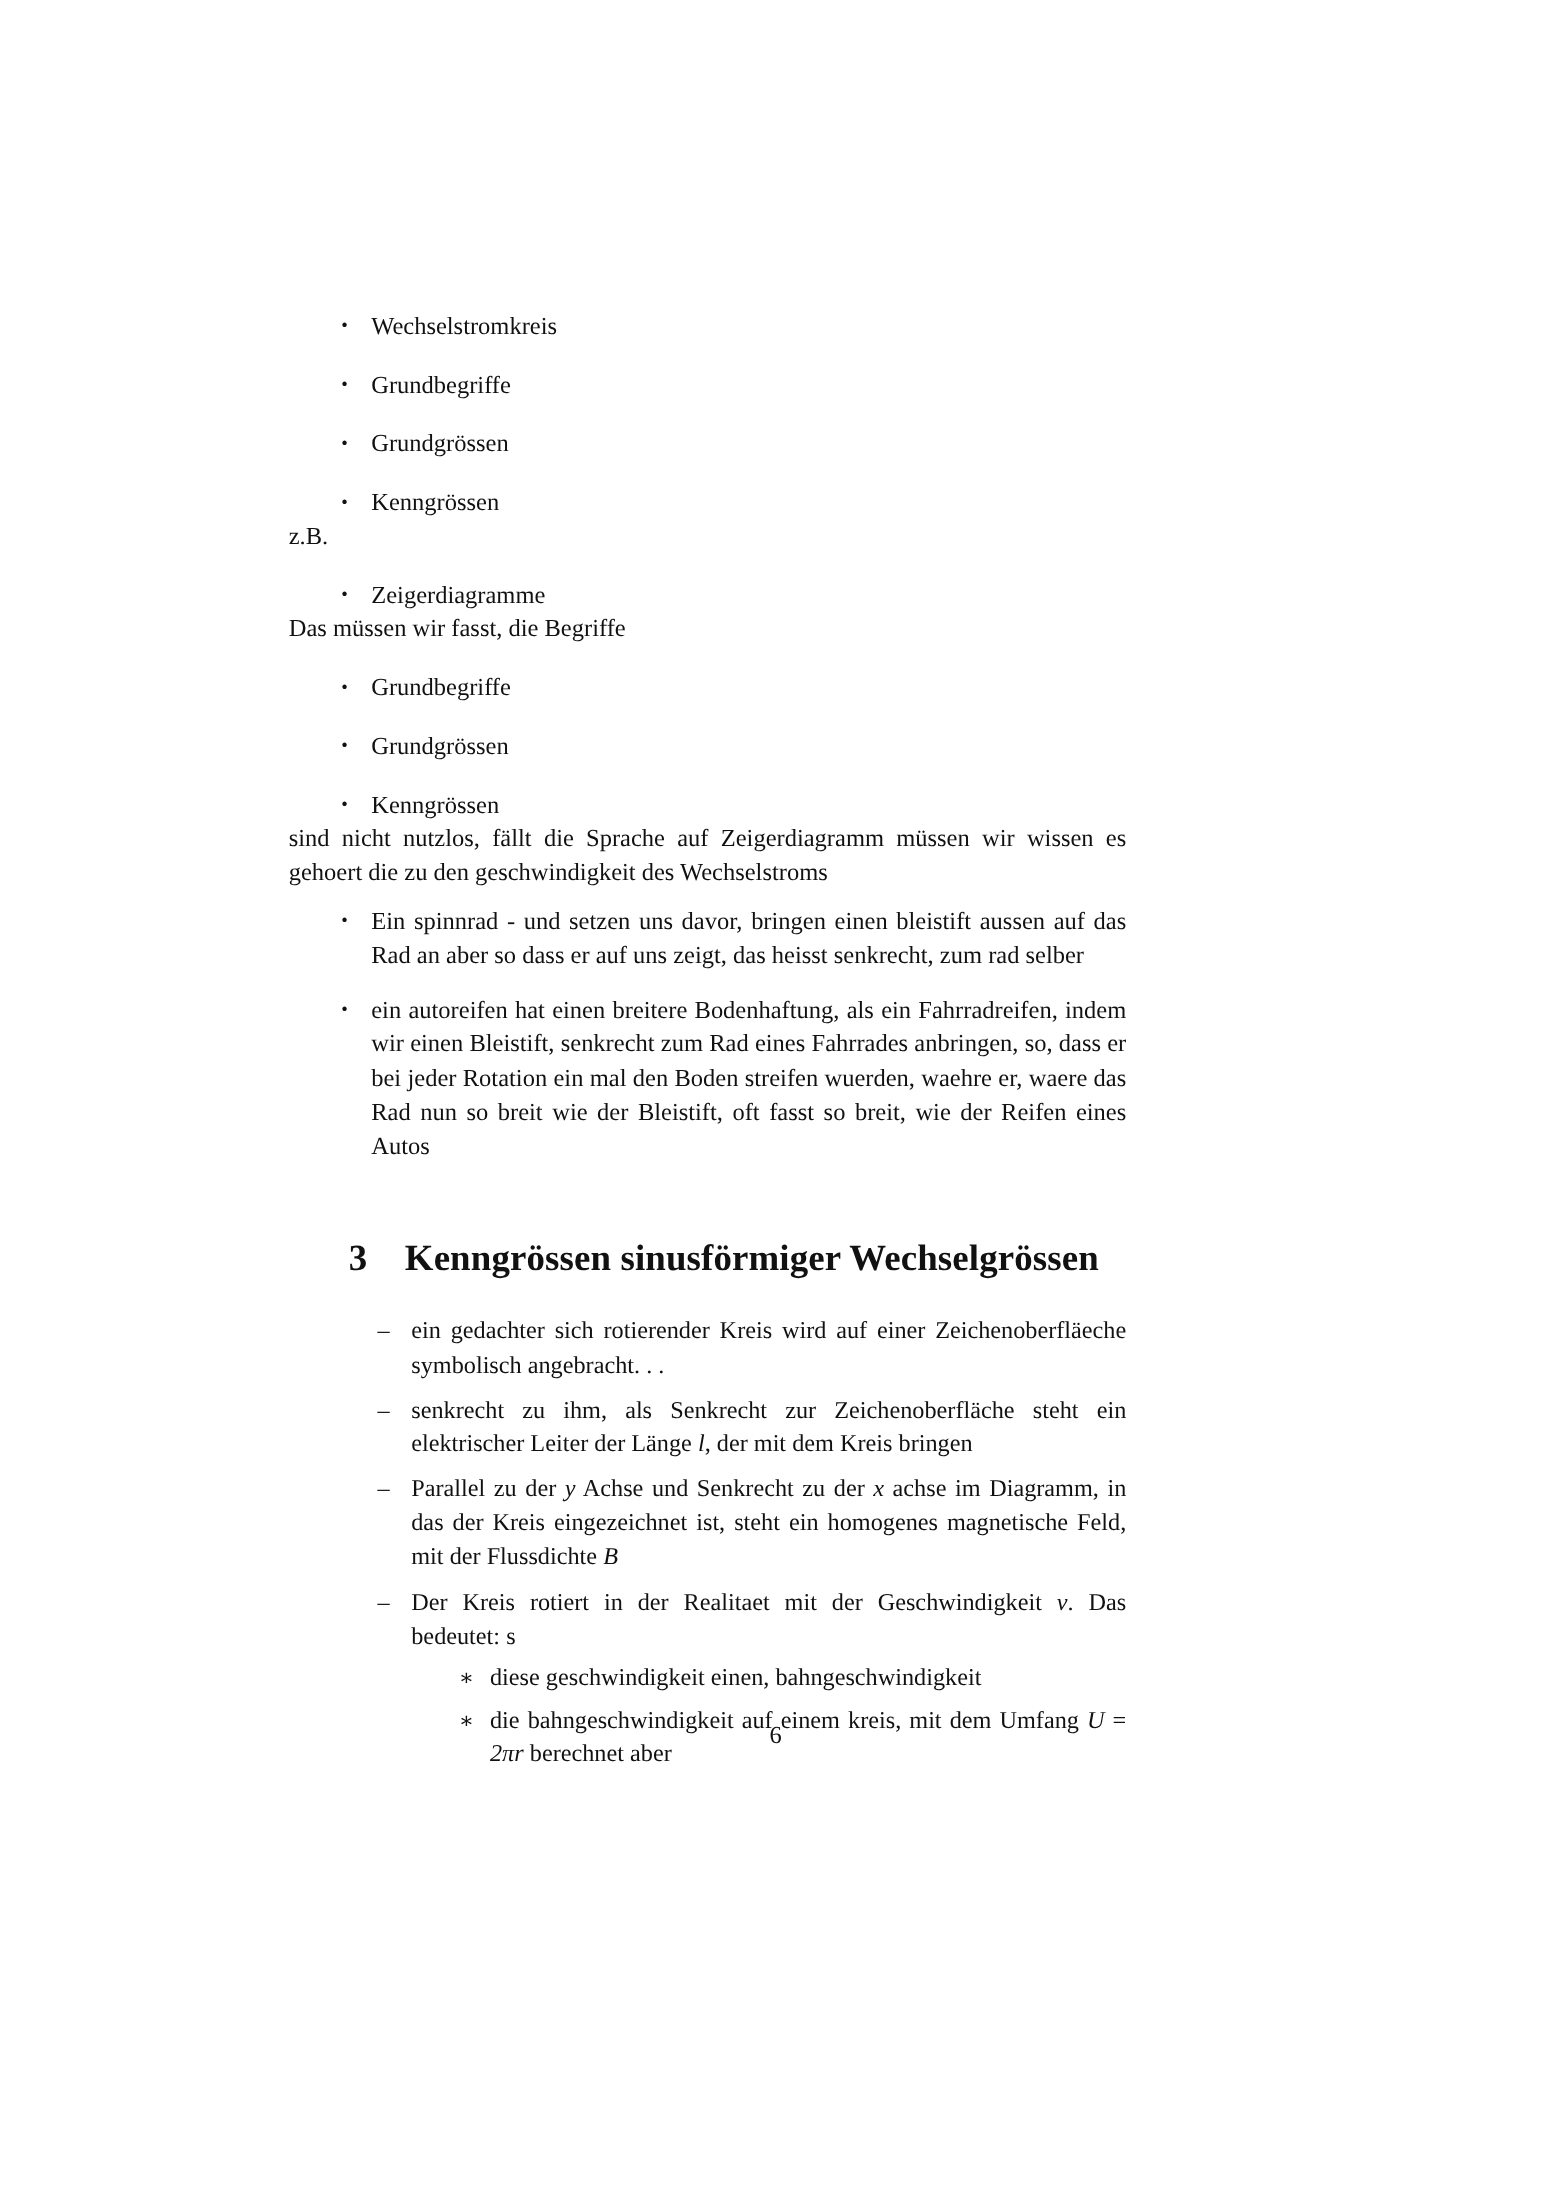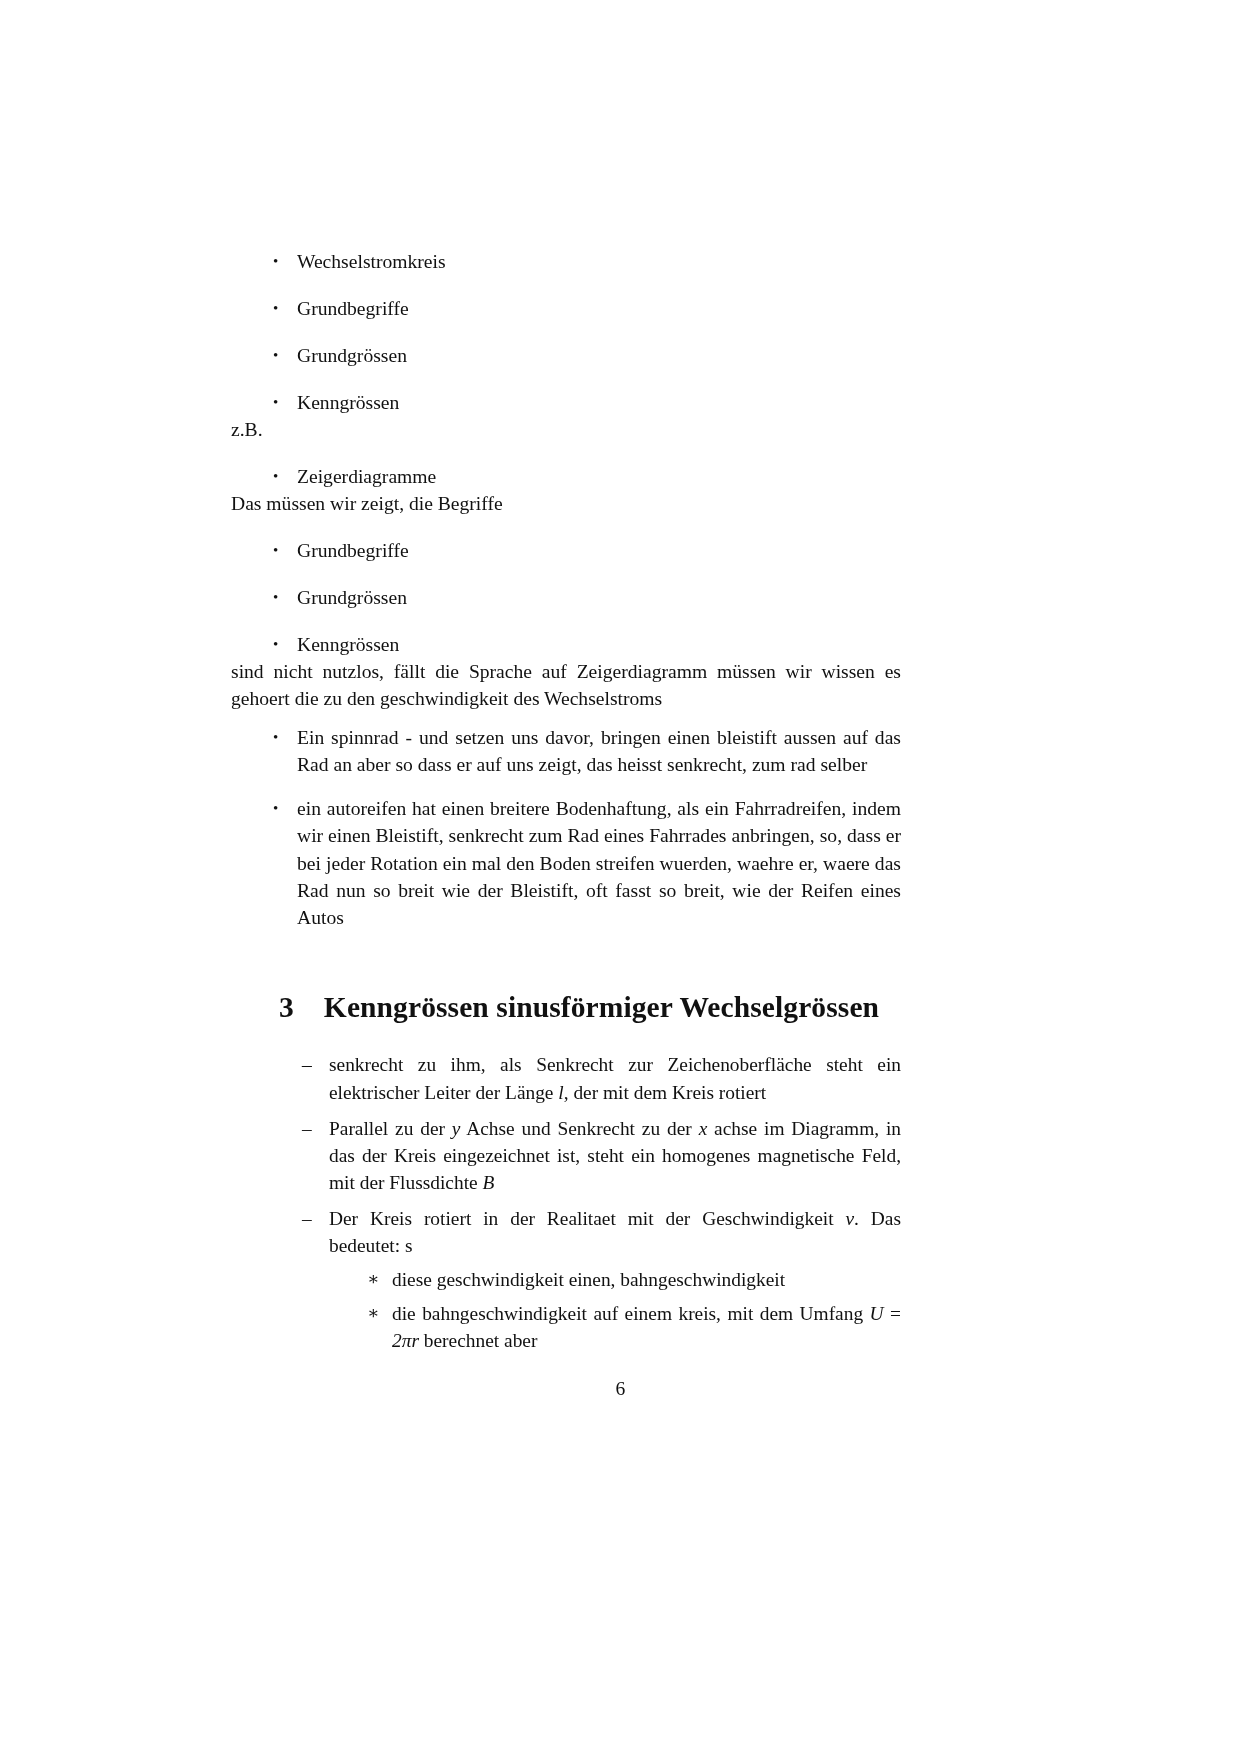--- a/index.html
+++ b/index.html
@@ -176,21 +176,21 @@
 
     <p class="para gap-para">z.B.</p>
 
     <ul class="itemize tight">
       <li>
         <span class="bullet">•</span>
         <span>Zeigerdiagramme</span>
       </li>
     </ul>
 
-    <p class="para gap-para">Das müssen wir zeigt, die Begriffe</p>
+    <p class="para gap-para">Das müssen wir fasst, die Begriffe</p>
 
     <ul class="itemize tight">
       <li>
         <span class="bullet">•</span>
         <span>Grundbegriffe</span>
       </li>
       <li>
         <span class="bullet">•</span>
         <span>Grundgrössen</span>
       </li>
@@ -212,22 +212,22 @@
         <span class="bullet">•</span>
         <span>ein autoreifen hat einen breitere Bodenhaftung, als ein Fahrradreifen, indem wir einen Bleistift, senkrecht zum Rad eines Fahrrades anbringen, so, dass er bei jeder Rotation ein mal den Boden streifen wuerden, waehre er, waere das Rad nun so breit wie der Bleistift, oft fasst so breit, wie der Reifen eines Autos</span>
       </li>
     </ul>
 
     <div class="section-wrap">
       <h2 class="section"><span class="section-num">3</span><span>Kenngrössen sinusförmiger Wechselgrössen</span></h2>
     </div>
 
     <ul class="dashlist" id="dash-list">
-        <li><span class="dash">–</span></li>
-        <li><span class="dash">–</span><span><span>senkrecht zu ihm, als Senkrecht zur Zeichenoberfläche steht ein elektrischer Leiter der Länge </span><span class="mathit">l</span><span>, der mit dem Kreis rotiert</span></span></li>
+        <li><span class="dash">–</span><span><span>ein gedachter sich rotierender Kreis wird auf einer Zeichenoberfläeche symbolisch angebracht. . .</span></span></li>
+        <li><span class="dash">–</span><span><span>senkrecht zu ihm, als Senkrecht zur Zeichenoberfläche steht ein elektrischer Leiter der Länge </span><span class="mathit">l</span><span>, der mit dem Kreis bringen</span></span></li>
         <li><span class="dash">–</span><span><span>Parallel zu der </span><span class="mathit">y</span><span> Achse und Senkrecht zu der </span><span class="mathit">x</span><span> achse im Diagramm, in das der Kreis eingezeichnet ist, steht ein homogenes magnetische Feld, mit der Flussdichte </span><span class="mathit">B</span></span></li>
         <li><span class="dash">–</span><span><span>Der Kreis rotiert in der Realitaet mit der Geschwindigkeit </span><span class="mathit">v</span><span>. Das bedeutet: s</span></span><ul class="starlist">
             <li><span class="star">∗</span><span><span>diese geschwindigkeit einen, bahngeschwindigkeit</span></span></li>
             <li><span class="star">∗</span><span><span>die bahngeschwindigkeit auf einem kreis, mit dem Umfang </span><span class="mathit">U</span><span> = </span><span class="mathit">2πr</span><span> berechnet aber</span></span></li>
           </ul></li>
       </ul>
 
   </div>
 
   <div class="folio">6</div>

